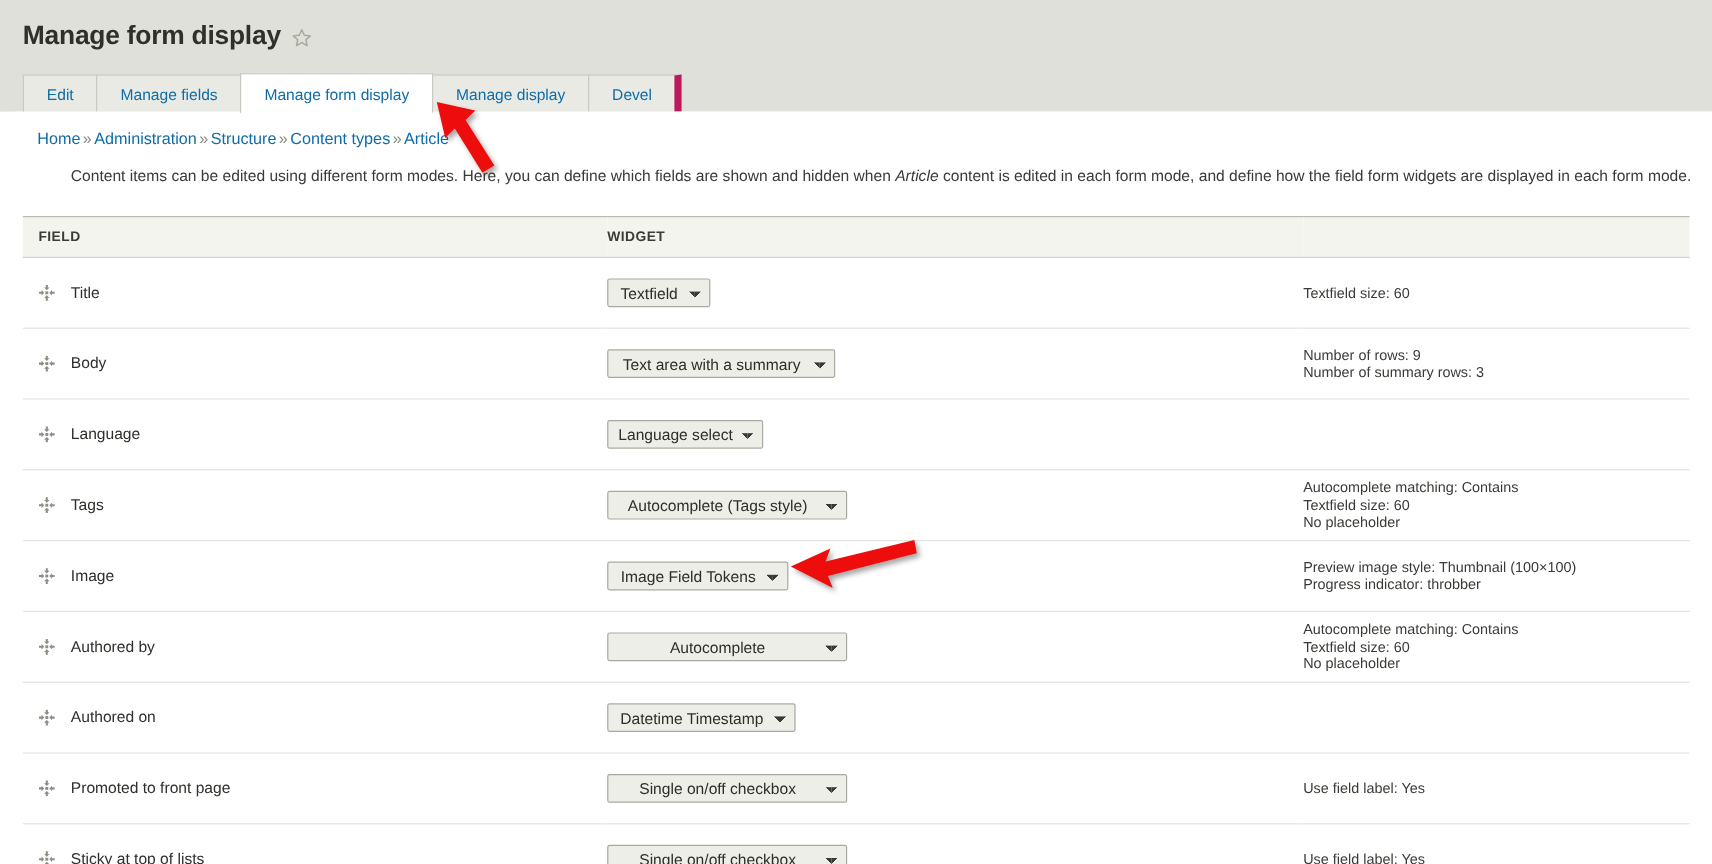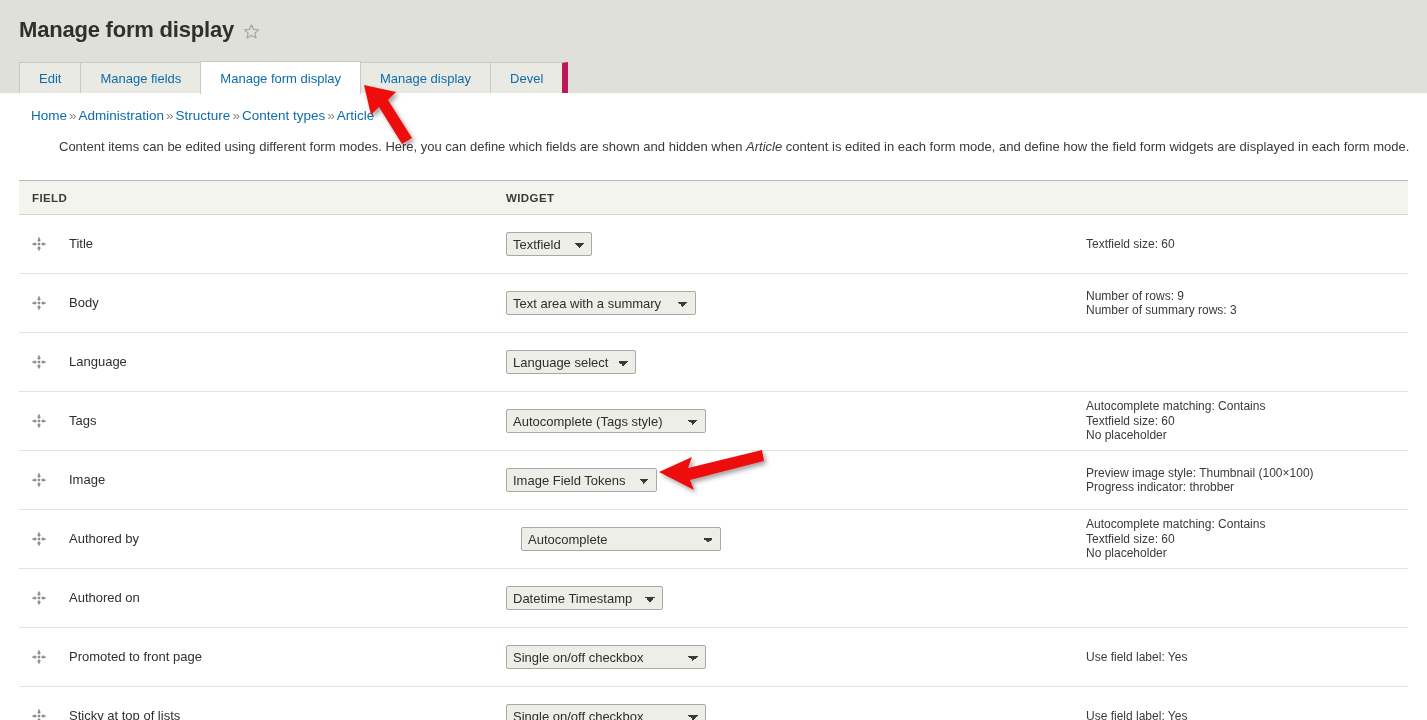--- a/index.html
+++ b/index.html
@@ -148,21 +148,21 @@
     padding: 0;
     vertical-align: middle;
     background: #ffffff;
   }
   .tbl tbody tr { height: 58px; }
 
   .cell-field {
     padding-left: 13px;
     display: flex;
     align-items: center;
-    gap: 23px;
+    gap: 13px;
     height: 58px;
   }
   .drag-handle {
     width: 14px; height: 14px;
     flex: 0 0 14px;
     cursor: move;
     display: block;
   }
   .field-label {
     font-size: 13px;
@@ -187,20 +187,21 @@
     appearance: none;
     cursor: pointer;
     background-image:
       linear-gradient(45deg, transparent 50%, #3a3a34 50%),
       linear-gradient(135deg, #3a3a34 50%, transparent 50%);
     background-position:
       calc(100% - 12px) 10px,
       calc(100% - 7px) 10px;
     background-size: 5px 5px, 5px 5px;
     background-repeat: no-repeat;
+    text-align: center;
   }
 
   .cell-settings {
     font-size: 12px;
     color: #3a3a36;
     line-height: 14.5px;
     padding-left: 5px;
     margin-left: 45px;
   }
   .cell-settings div { white-space: nowrap; }
@@ -332,21 +333,21 @@
         <tr>
           <td>
             <div class="cell-field">
               <svg class="drag-handle" viewBox="0 0 16 16">
                 <path fill="#8d8d86" d="M7 0.5 L9 0.5 L9 3 L10.6 3 L8 5.6 L5.4 3 L7 3 Z M7 15.5 L9 15.5 L9 13 L10.6 13 L8 10.4 L5.4 13 L7 13 Z M0.5 7 L0.5 9 L3 9 L3 10.6 L5.6 8 L3 5.4 L3 7 Z M15.5 7 L15.5 9 L13 9 L13 10.6 L10.4 8 L13 5.4 L13 7 Z"></path>
                 <rect x="6.6" y="6.6" width="2.8" height="2.8" fill="#8d8d86"></rect>
               </svg>
               <span class="field-label">Authored by</span>
             </div>
           </td>
-          <td class="cell-widget"><select class="widget-select" style="width: 200px; margin-left: 15px;"><option>Autocomplete</option></select></td>
+          <td class="cell-widget"><select class="widget-select" style="width: 200px;"><option>Autocomplete</option></select></td>
           <td class="cell-settings">
             <div>Autocomplete matching: Contains</div>
             <div>Textfield size: 60</div>
             <div>No placeholder</div>
           </td>
         </tr>
         <tr>
           <td>
             <div class="cell-field">
               <svg class="drag-handle" viewBox="0 0 16 16">

